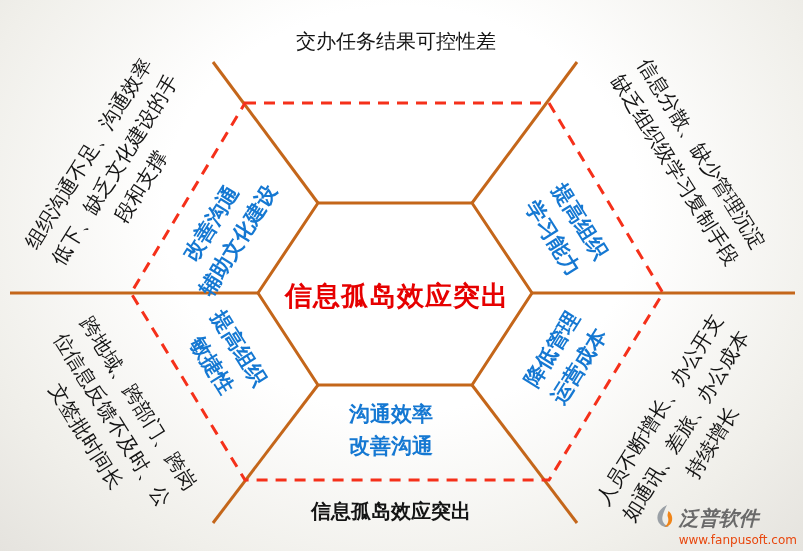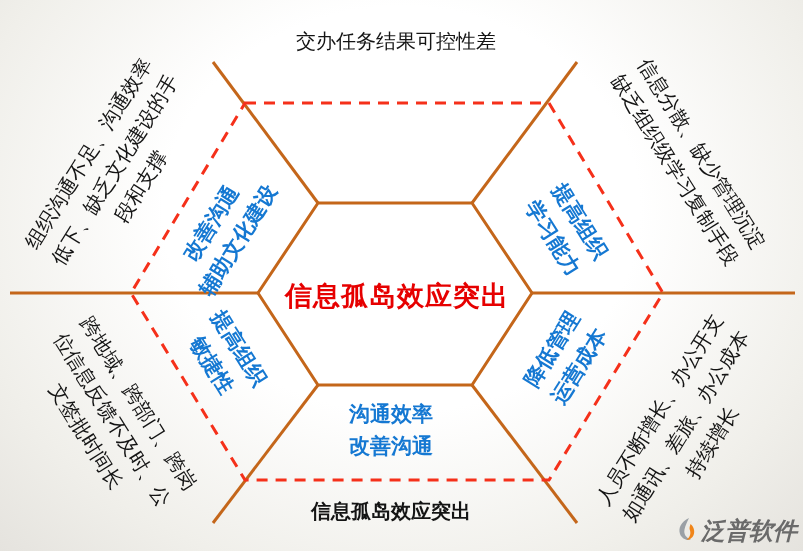--- a/index.html
+++ b/index.html
@@ -41,21 +41,21 @@
   #lbl-tl-blue  { left: 225px; top: 232px; transform: translate(-50%,-50%) rotate(-58deg); }
   #lbl-bl-blue  { left: 225px; top: 357px; transform: translate(-50%,-50%) rotate(58deg); }
 
   #lbl-tr-black { left: 688px; top: 162px; transform: translate(-50%,-50%) rotate(58deg); }
   #lbl-br-black { left: 686px; top: 426px; transform: translate(-50%,-50%) rotate(-58deg); }
   #lbl-tl-black { left: 115px; top: 170px; transform: translate(-50%,-50%) rotate(-58deg); }
   #lbl-bl-black { left: 112px; top: 420px; transform: translate(-50%,-50%) rotate(58deg); }
 
   .watermark { position: absolute; right: 6px; bottom: 4px; text-align: left; }
   .wm-row { display: flex; align-items: center; gap: 4px; }
-  .wm-brand { color: var(--wm-gray); font-weight: bold; font-size: 24px; font-style: italic; }
+  .wm-brand { color: var(--wm-gray); font-weight: bold; font-size: 20px; font-style: italic; }
   .wm-url { color: var(--wm-orange); font-size: 12px; margin-top: 1px; padding-left: 24px; }
 </style>
 </head>
 <body>
 
 <div class="stage">
 
   <svg class="lines" width="803" height="551" viewBox="0 0 803 551">
     <polygon class="orange" points="318,203 472,203 532,293 472,385 318,385 258,293"></polygon>
     <line class="orange" x1="318" y1="203" x2="213" y2="62"></line>
@@ -131,15 +131,16 @@
   <div class="watermark">
     <div class="wm-row">
       <span>
         <svg width="20" height="24" viewBox="0 0 20 24">
           <path d="M12 1 C4 5 1 11 3 17 C5 22 10 24 14 22.5 C9 21 6.5 17 7.5 12.5 C8.2 9 10 5 12 1 Z" fill="#9aa0a6"></path>
           <path d="M13.5 7 C17.5 10 18.5 16 15.5 20 C13.8 22 11.5 23 9.5 22.5 C13 20.5 14.3 16.5 12.7 12.5 C12.2 11 13 8.8 13.5 7 Z" fill="#f08519"></path>
         </svg>
       </span>
       <span class="wm-brand">泛普软件</span>
     </div>
+    <div class="wm-url">www.fanpusoft.com</div>
   </div>
 
 </div>
 
 </body></html>

